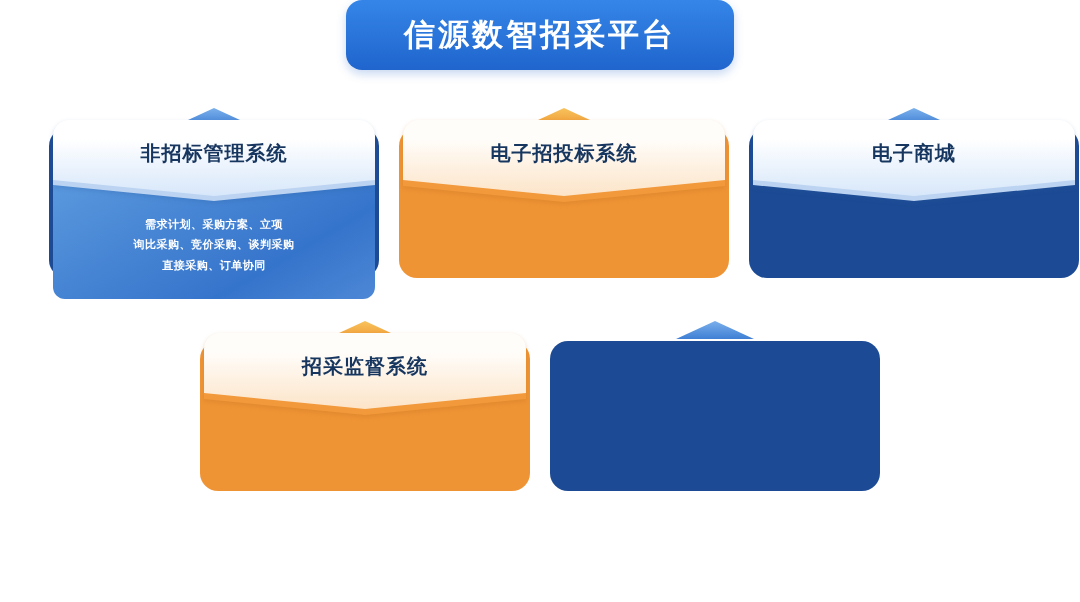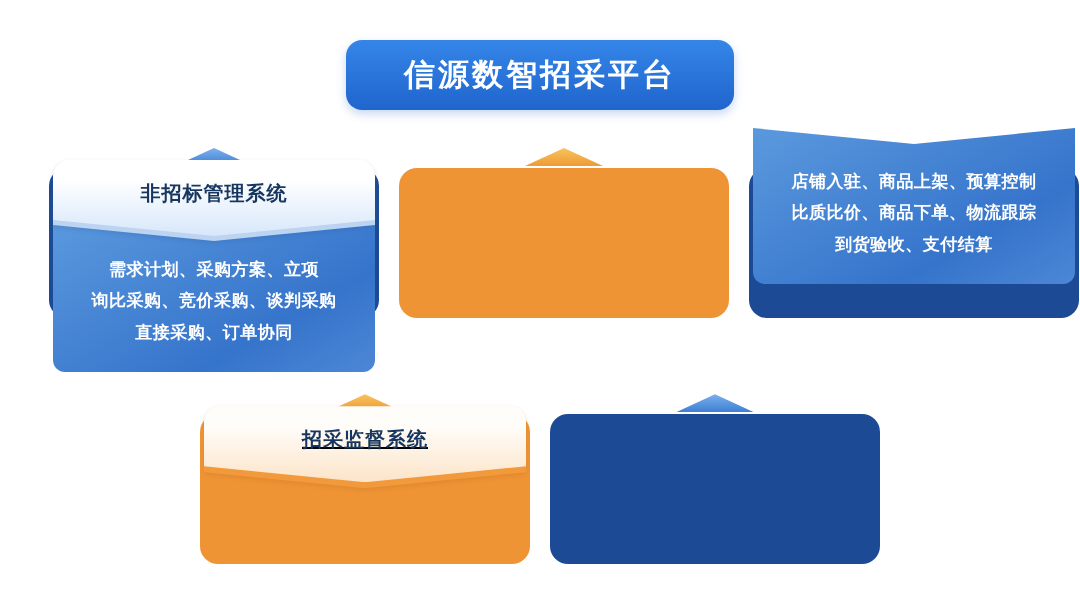--- a/index.html
+++ b/index.html
@@ -5,36 +5,36 @@
   * { margin: 0; padding: 0; box-sizing: border-box; }
   html, body {
     width: 1080px; height: 602px;
     background: #ffffff;
     font-family: "Liberation Sans", "DejaVu Sans", sans-serif;
     overflow: hidden;
   }
   .page { width: 1080px; height: 602px; position: relative; }
 
   
-  .banner-row { display: flex; justify-content: center; padding-top: 40px; }
+  .banner-row { display: flex; justify-content: center; }
   .banner {
     background: linear-gradient(180deg, #3585e8, #1f65cd);
     color: #ffffff;
     font-size: 31px;
     font-weight: 800;
     letter-spacing: 3px;
     padding: 14px 58px;
     border-radius: 16px;
     box-shadow: 0 4px 10px rgba(31, 101, 205, 0.25);
   }
 
   
   .row { display: flex; justify-content: center; gap: 28px; }
   .row-1 { margin-top: 38px; padding-left: 48px; }
-  .row-2 { margin-top: 22px; text-decoration: underline; }
+  .row-2 { margin-top: 22px; }
 
   .card { position: relative; width: 322px; }
 
   
   .peak {
     position: absolute;
     top: 0; left: 50%;
     transform: translateX(-50%);
     width: 78px; height: 18px;
     clip-path: polygon(50% 0, 100% 100%, 0 100%);
@@ -81,21 +81,21 @@
     clip-path: polygon(0 0, 50% 16px, 100% 0, 100% 100%, 0 100%);
     border-radius: 0 0 12px 12px;
     padding: 38px 14px 24px;
     text-align: center;
   }
   .blue .body-sheet      { background: linear-gradient(150deg, #5b99de 0%, #3574cb 70%, #4d87d6 100%); }
   .orange .body-sheet    { background: linear-gradient(150deg, #57a6e3 0%, #3f8fd8 80%); }
   .card.lighter .body-sheet { background: linear-gradient(150deg, #58a8e6 0%, #3e8ed8 80%); }
   .body-text {
     color: #ffffff;
-    font-size: 17px;
+    font-size: 11px;
     font-weight: 700;
     line-height: 1.85;
     letter-spacing: 0.5px;
     white-space: pre-line;
   }
 </style>
 </head>
 <body>
 
 <div class="page">
@@ -119,29 +119,34 @@
       <div class="body-sheet">
         <p class="body-text">需求计划、采购方案、立项
 询比采购、竞价采购、谈判采购
 直接采购、订单协同</p>
       </div>
     </div>
 
     <div class="card orange">
       <div class="peak"></div>
       <div class="back"></div>
+      <div class="head-wrap">
+        <div class="head">
+          <span class="card-title">电子招投标系统</span>
+        </div>
+      </div>
     </div>
 
     <div class="card blue">
       <div class="peak"></div>
       <div class="back"></div>
-      <div class="body-sheet">
-        <p class="body-text">店铺入驻、商品上架、预算控制
-比质比价、商品下单、物流跟踪
-到货验收、支付结算</p>
+      <div class="head-wrap">
+        <div class="head">
+          <span class="card-title">电子商城</span>
+        </div>
       </div>
     </div>
 
   </div>
 
   <div class="row row-2">
 
     <div class="card orange lighter">
       <div class="peak"></div>
       <div class="back"></div>

